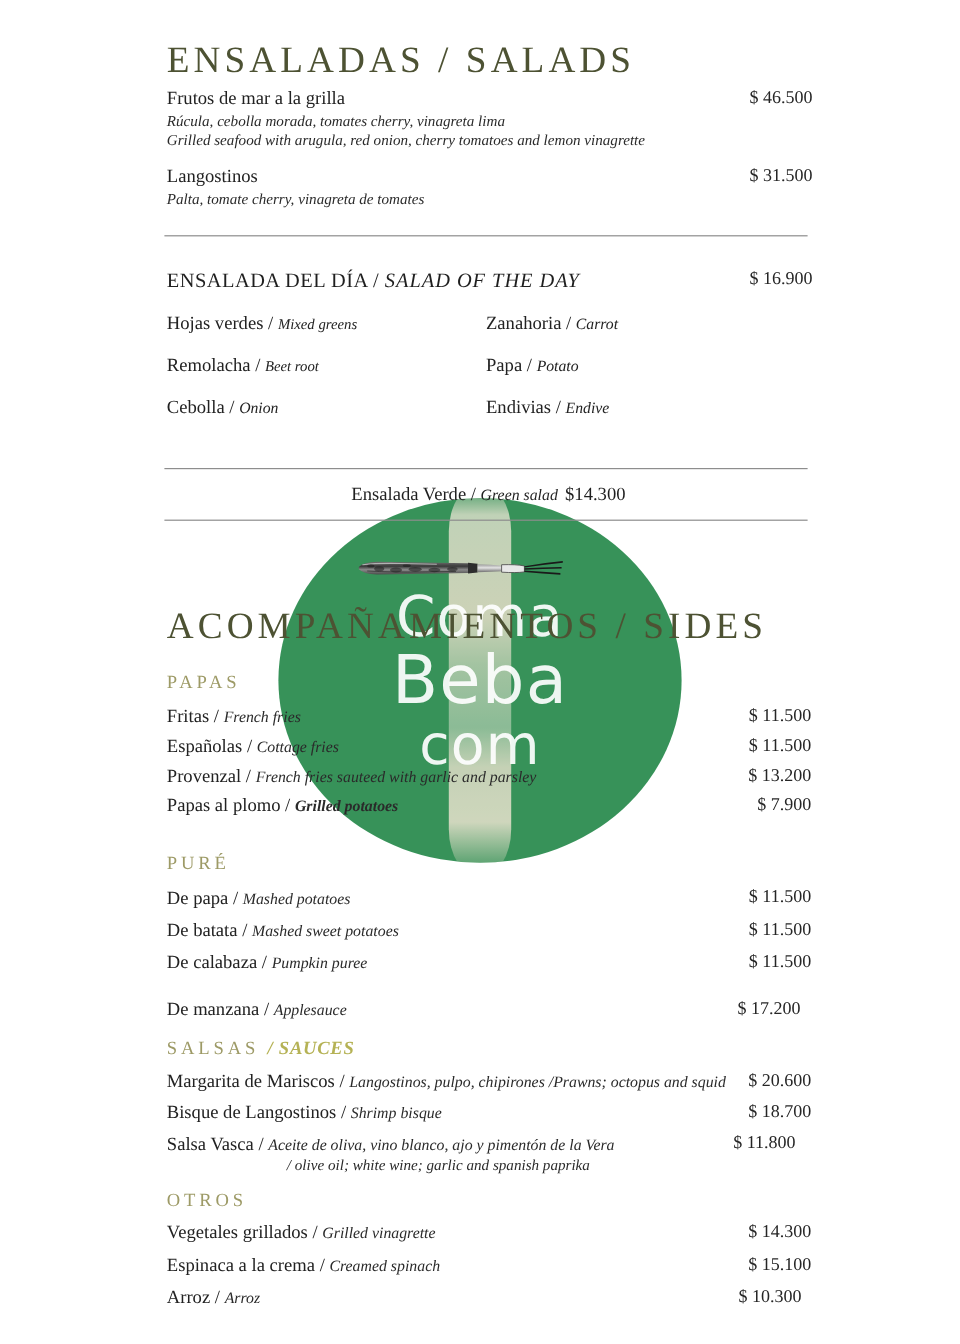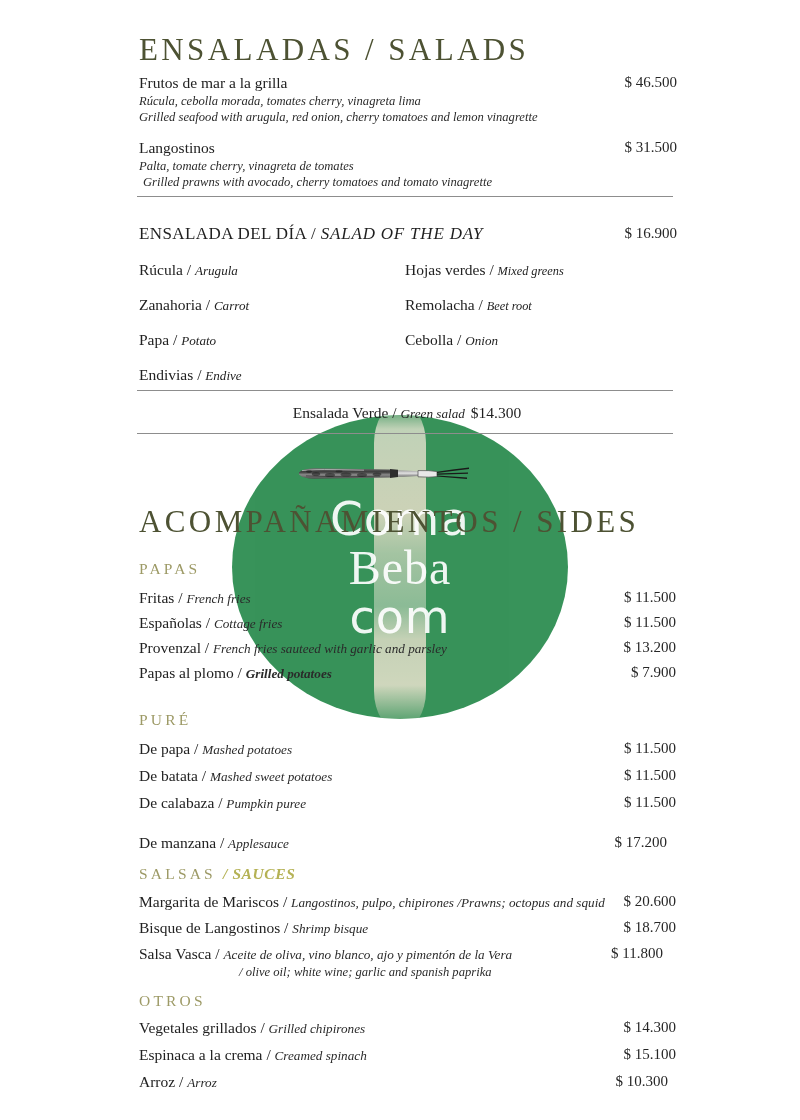--- a/index.html
+++ b/index.html
@@ -56,21 +56,21 @@
     align-items: center;
     justify-content: center;
     gap: 2px;
     color: #ffffff;
     font-family: "DejaVu Sans", sans-serif;
     font-weight: 500;
     letter-spacing: 1px;
     opacity: 0.92;
   }
   #wm-text .wm-l1 { font-size: 47px; line-height: 0.98; margin-top: -6px; }
-  #wm-text .wm-l2 { font-size: 48px; line-height: 1.0; font-family: Liberation Serif, serif; }
+  #wm-text .wm-l2 { font-size: 56px; line-height: 1.0; }
   #wm-text .wm-l3 { font-size: 46px; line-height: 1.0; margin-bottom: -8px; }
 
   
   #page {
     position: relative;
     z-index: 2;
     padding: 0;
   }
   .sheet {
     position: absolute;
@@ -260,37 +260,35 @@
     <div class="desc">Rúcula, cebolla morada, tomates cherry, vinagreta lima</div>
     <div class="desc">Grilled seafood with arugula, red onion, cherry tomatoes and lemon vinagrette</div>
   </div>
 
   <div class="sheet" style="top:138px">
     <div class="row">
       <div class="name">Langostinos</div>
       <div class="price" style="right:-2px;top:1px">$ 31.500</div>
     </div>
     <div class="desc">Palta, tomate cherry, vinagreta de tomates</div>
-    <div class="desc indent">Grilled prawns with avocado, cherry tomatoes and tomato vinagrette</div>
   </div>
 
   <div class="rule" style="top:196px"></div>
 
   <div class="sheet" style="top:224px">
     <div class="row">
       <div class="day-title">
         <span>ENSALADA DEL DÍA</span><span> / </span><span class="en">SALAD OF THE DAY</span>
       </div>
       <div class="price" style="right:-2px;top:1px">$ 16.900</div>
     </div>
   </div>
 
   <div class="sheet" style="top:261px">
     <div class="ing-grid">
-      <div class="ing"><span>Rúcula</span><span> / </span><span class="en">Arugula</span></div>
       <div class="ing"><span>Hojas verdes</span><span> / </span><span class="en en-sm">Mixed greens</span></div>
 
       <div class="ing"><span>Zanahoria</span><span> / </span><span class="en">Carrot</span></div>
 
       <div class="ing"><span>Remolacha</span><span> / </span><span class="en en-sm">Beet root</span></div>
       <div class="ing"><span>Papa</span><span> / </span><span class="en">Potato</span></div>
 
       <div class="ing"><span>Cebolla</span><span> / </span><span class="en">Onion</span></div>
       <div class="ing"><span>Endivias</span><span> / </span><span class="en">Endive</span></div>
     </div>
@@ -375,21 +373,21 @@
       <div class="desc" style="padding-left:100px">/ olive oil; white wine; garlic and spanish paprika</div>
       <div class="price" style="right:12px;top:1px">$ 11.800</div>
     </div>
   </div>
 
   <div class="sheet" style="top:992px">
     <div class="sub-title">OTROS</div>
   </div>
   <div class="sheet" style="top:1018px">
     <div class="row">
-      <div class="name"><span>Vegetales grillados</span><span> / </span><span class="en">Grilled chipirones</span></div>
+      <div class="name"><span>Vegetales grillados</span><span> / </span><span class="en">Grilled vinagrette</span></div>
       <div class="price" style="right:-1px;top:1px">$ 14.300</div>
     </div>
     <div class="row" style="margin-top:7px">
       <div class="name"><span>Espinaca a la crema</span><span> /  </span><span class="en">Creamed spinach</span></div>
       <div class="price" style="right:-1px;top:1px">$ 15.100</div>
     </div>
     <div class="row" style="margin-top:7px">
       <div class="name"><span>Arroz</span><span> / </span><span class="en">Arroz</span></div>
       <div class="price" style="right:7px;top:1px">$ 10.300</div>
     </div>

